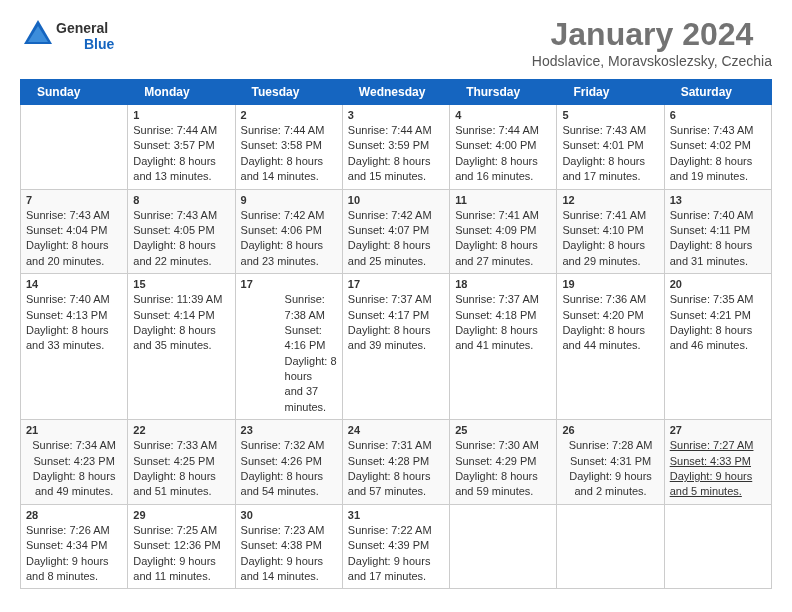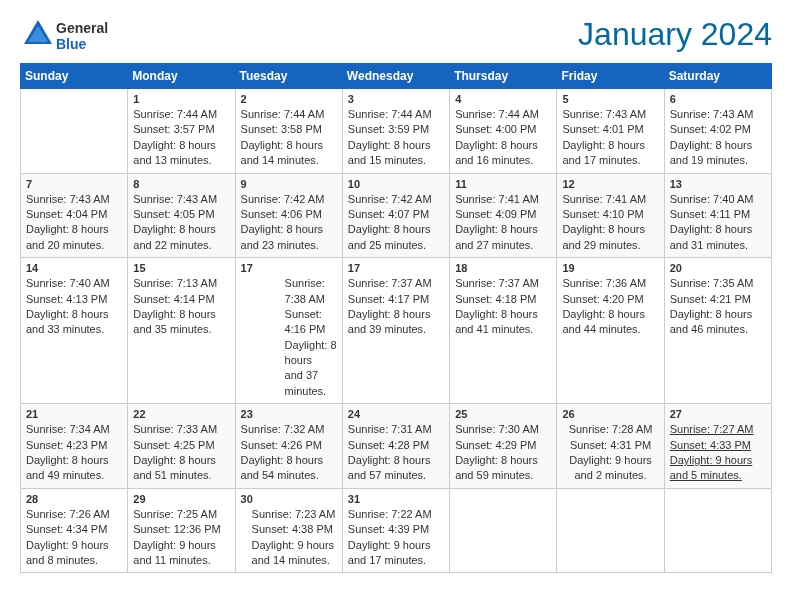--- a/index.html
+++ b/index.html
@@ -33,49 +33,50 @@
     }
     .logo-general {
       font-size: 14px;
       font-weight: bold;
       color: #333;
     }
     .logo-blue {
       font-size: 14px;
       font-weight: bold;
       color: #1565c0;
+      margin-left: 28px;
     }
     .logo-icon {
       width: 36px;
       height: 36px;
     }
     .title-block {
       text-align: right;
     }
     .title-month {
       font-size: 32px;
-      font-weight: normal;
-      color: #0369a1;
+      font-weight: bold;
+      color: #737373;
       text-align: center;
     }
     .title-location {
       font-size: 14px;
       color: #555;
     }
     .calendar-table {
       width: 100%;
       border-collapse: collapse;
       table-layout: fixed;
     }
     .calendar-table th {
       background-color: #1565c0;
       color: #fff;
       font-size: 12px;
       font-weight: bold;
-      padding: 5px 4px;
+      padding: 5px 16px;
       text-align: left;
       border: 1px solid #1565c0;
     }
     .calendar-table td {
       border: 1px solid #ccc;
       vertical-align: top;
       padding: 4px 5px;
       font-size: 10px;
       color: #333;
       height: 80px;
@@ -112,20 +113,21 @@
         <polygon points="18,4 32,28 4,28" fill="#1565c0"></polygon>
         <polygon points="18,10 28,26 8,26" fill="#64b5f6" opacity="0.5"></polygon>
       </svg>
       <div class="logo-text">
         <span class="logo-general">General</span>
         <span class="logo-blue">Blue</span>
       </div>
     </div>
     <div class="title-block">
       <div class="title-month">January 2024</div>
+      <div class="title-location">Hodslavice, Moravskoslezsky, Czechia</div>
     </div>
   </div>
 
   <table class="calendar-table">
     <thead>
       <tr>
 
       <th>Sunday</th>
           <th>Monday</th>
           <th>Tuesday</th>
@@ -235,21 +237,21 @@
         <tr>
           <td>
             <span class="day-number">14</span>
             <div class="day-info" style="white-space: pre-line;">Sunrise: 7:40 AM
 Sunset: 4:13 PM
 Daylight: 8 hours
 and 33 minutes.</div>
           </td>
           <td>
             <span class="day-number">15</span>
-            <div class="day-info" style="white-space: pre-line;">Sunrise: 7:13 AM
+            <div class="day-info" style="white-space: pre-line;">Sunrise: 11:39 AM
 Sunset: 4:14 PM
 Daylight: 8 hours
 and 35 minutes.</div>
           </td>
           <td>
             <span class="day-number">17</span>
             <div class="day-info" style="white-space: pre-line; margin-left: 44px;">Sunrise: 7:38 AM
 Sunset: 4:16 PM
 Daylight: 8 hours
 and 37 minutes.</div>
@@ -279,21 +281,21 @@
             <span class="day-number">20</span>
             <div class="day-info" style="white-space: pre-line;">Sunrise: 7:35 AM
 Sunset: 4:21 PM
 Daylight: 8 hours
 and 46 minutes.</div>
           </td>
         </tr>
         <tr>
           <td>
             <span class="day-number">21</span>
-            <div class="day-info" style="white-space: pre-line;">Sunrise: 7:34 AM
+            <div class="day-info" style="white-space: pre-line; text-align: center;">Sunrise: 7:34 AM
 Sunset: 4:23 PM
 Daylight: 8 hours
 and 49 minutes.</div>
           </td>
           <td>
             <span class="day-number">22</span>
             <div class="day-info" style="white-space: pre-line;">Sunrise: 7:33 AM
 Sunset: 4:25 PM
 Daylight: 8 hours
 and 51 minutes.</div>
@@ -344,21 +346,21 @@
           </td>
           <td>
             <span class="day-number">29</span>
             <div class="day-info" style="white-space: pre-line;">Sunrise: 7:25 AM
 Sunset: 12:36 PM
 Daylight: 9 hours
 and 11 minutes.</div>
           </td>
           <td>
             <span class="day-number">30</span>
-            <div class="day-info" style="white-space: pre-line; margin-left: 11px;">Sunrise: 7:23 AM
+            <div class="day-info" style="white-space: pre-line;">Sunrise: 7:23 AM
 Sunset: 4:38 PM
 Daylight: 9 hours
 and 14 minutes.</div>
           </td>
           <td>
             <span class="day-number">31</span>
             <div class="day-info" style="white-space: pre-line;">Sunrise: 7:22 AM
 Sunset: 4:39 PM
 Daylight: 9 hours
 and 17 minutes.</div>

